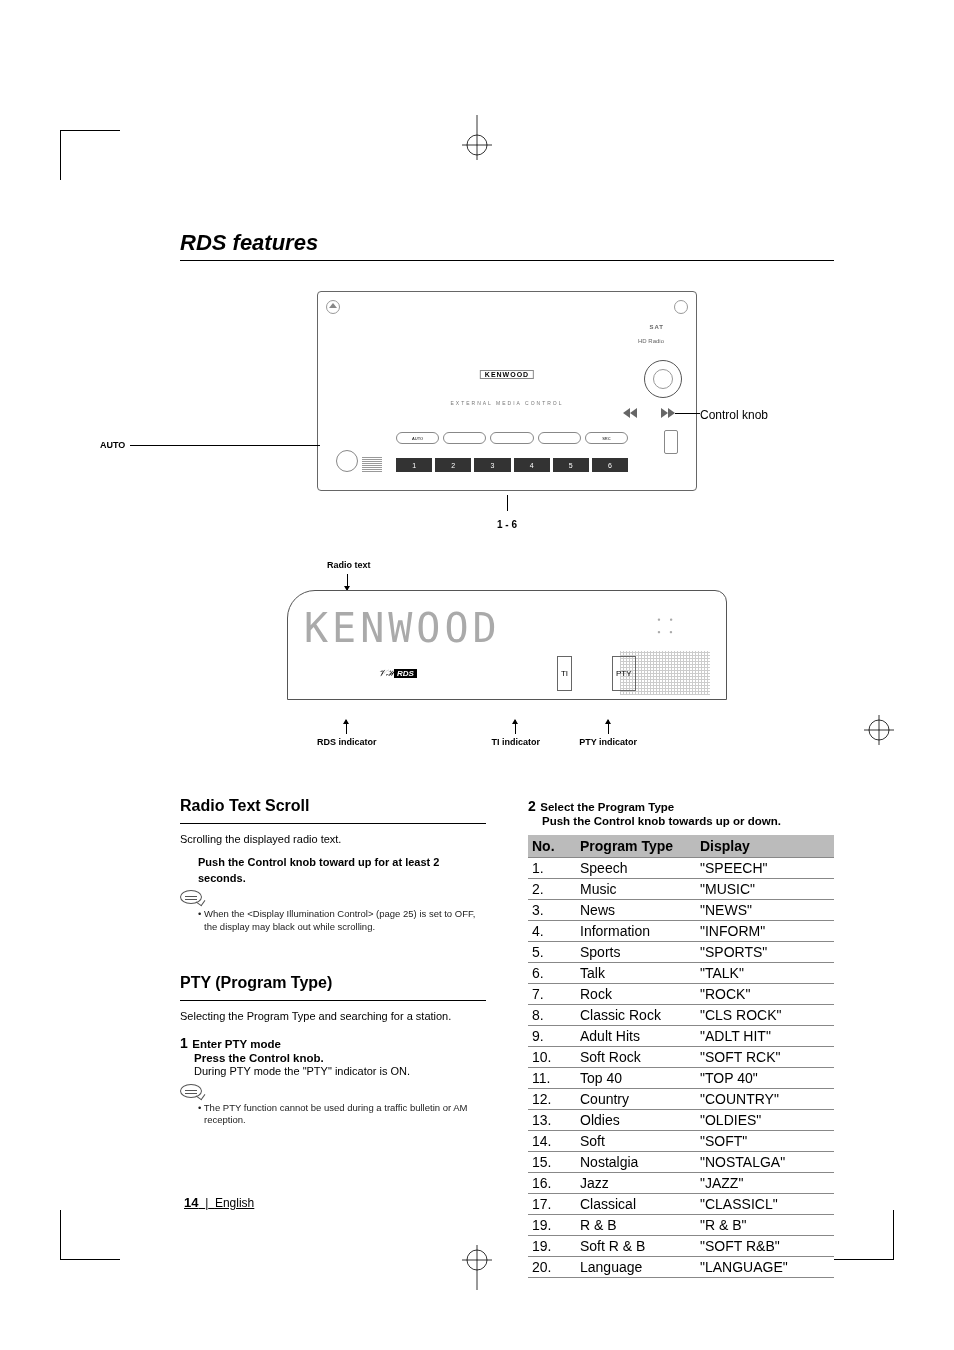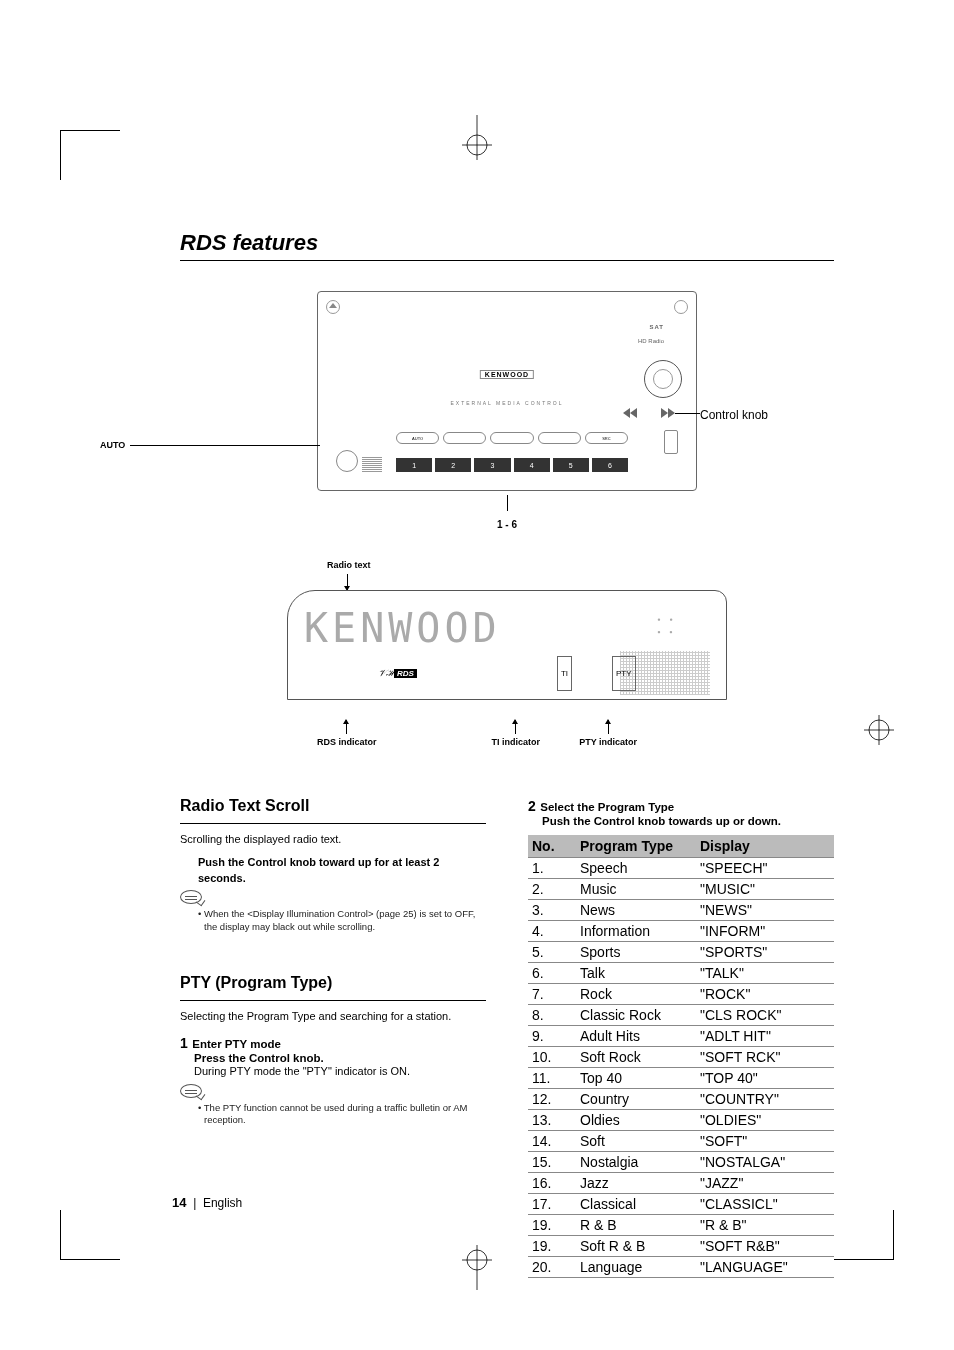--- a/index.html
+++ b/index.html
@@ -68,21 +68,21 @@
   .note-bullet { font-size: 9.5px; line-height: 1.35; color: #222; margin-left: 18px; text-indent: -6px; padding-left: 6px; }
   .step-num { font-size: 14px; font-weight: bold; }
   .step-title { font-size: 11.5px; font-weight: bold; }
   .step-sub { font-size: 11.5px; font-weight: bold; margin-left: 14px; }
   .table-wrap { margin-top: 8px; }
   table { width: 100%; border-collapse: collapse; font-size: 14px; }
   th { text-align: left; background: #bbb; padding: 3px 4px; font-weight: bold; border-bottom: 1px solid #888; }
   td { padding: 2px 4px; border-bottom: 0.5px solid #888; vertical-align: top; }
   td:first-child { width: 48px; }
   td:nth-child(2) { width: 120px; }
-  .footer { position: absolute; bottom: 140px; left: 172px; font-size: 12px; }
+  .footer { position: absolute; bottom: 140px; left: 184px; font-size: 12px; text-decoration: underline; }
   .footer .pgnum { font-weight: bold; font-size: 13px; }
   .crop-tl, .crop-tr, .crop-bl, .crop-br, .crop-top, .crop-bot { position: absolute; }
   .crop-tl { top:130px; left:60px; width:60px; height:50px; border-top:1px solid #000; border-left:1px solid #000; }
   .crop-bl { bottom:90px; left:60px; width:60px; height:50px; border-bottom:1px solid #000; border-left:1px solid #000; }
   .crop-br { bottom:90px; right:60px; width:60px; height:50px; border-bottom:1px solid #000; border-right:1px solid #000; }
   .crop-top { top:130px; left:50%; transform:translateX(-50%); width:30px; height:30px; }
   .crop-top svg, .crop-bot svg { overflow: visible; }
   .crop-bot { bottom:75px; left:50%; transform:translateX(-50%); width:30px; height:30px; }
   .reg-side { position:absolute; right:60px; top:715px; width:30px; height:30px; }
 </style>

